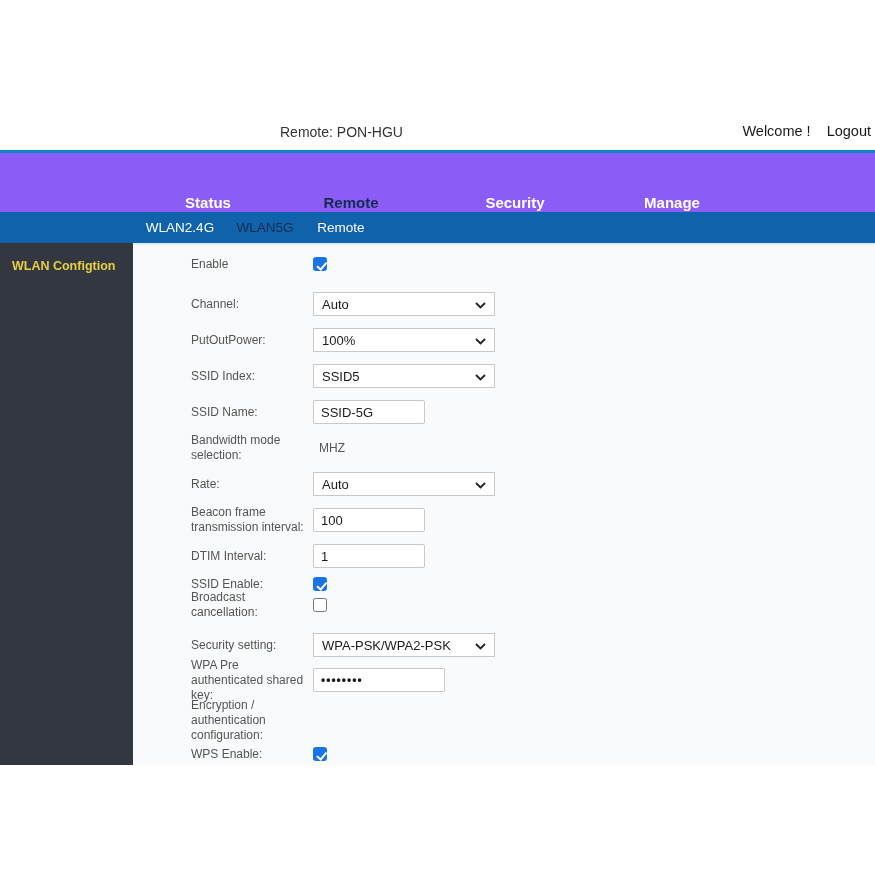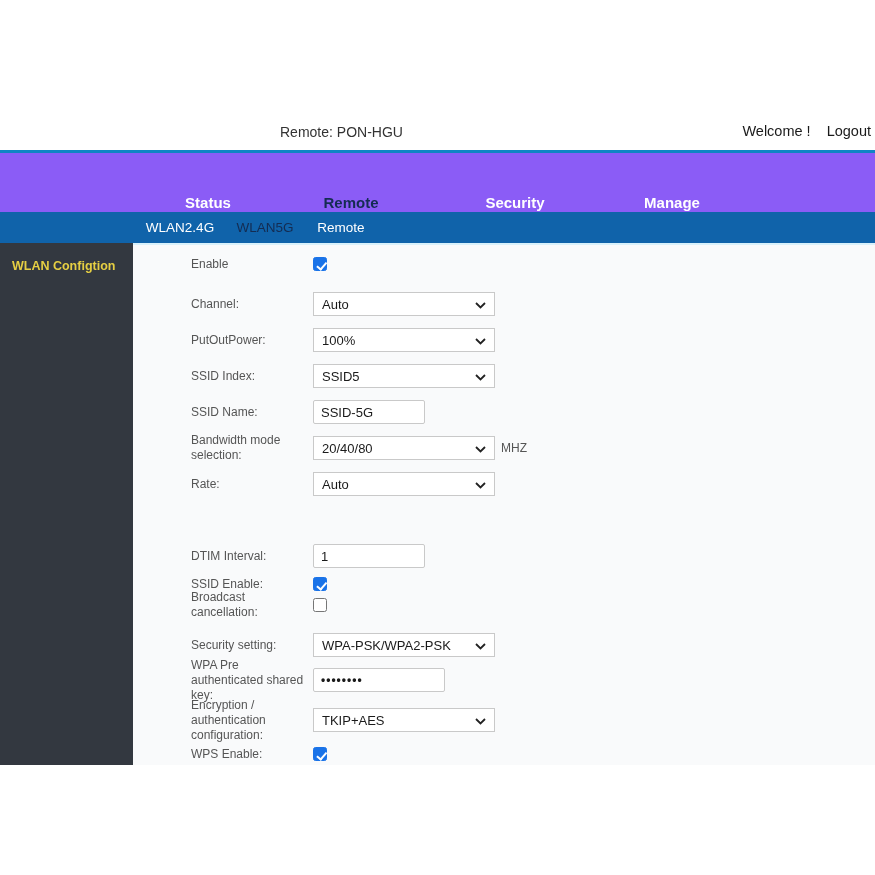--- a/index.html
+++ b/index.html
@@ -153,42 +153,44 @@
       <div class="ctl">
           <div class="tinput">
             <span>SSID-5G</span>
           </div>
         </div>
     </div>
 
     <div class="row r5">
       <div class="lbl">Bandwidth mode selection:</div>
       <div class="ctl">
-        <div class="select">
-          <span>20/40/80</span>
-          <svg class="chev" width="11" height="7" viewBox="0 0 11 7">
-              <polyline points="1,1 5.5,5.5 10,1" fill="none" stroke="#222" stroke-width="1.8"></polyline>
-            </svg>
-        </div>
         <span class="suffix">MHZ</span>
       </div>
     </div>
 
     <div class="row r6">
       <div class="lbl">Rate:</div>
       <div class="ctl">
         <div class="select">
           <span>Auto</span>
           <svg class="chev" width="11" height="7" viewBox="0 0 11 7">
               <polyline points="1,1 5.5,5.5 10,1" fill="none" stroke="#222" stroke-width="1.8"></polyline>
             </svg>
         </div>
       </div>
     </div>
 
+    <div class="row r7">
+      <div class="lbl">Beacon frame transmission interval:</div>
+      <div class="ctl">
+          <div class="tinput">
+            <span>100</span>
+          </div>
+        </div>
+    </div>
 
     <div class="row r8">
       <div class="lbl">DTIM Interval:</div>
       <div class="ctl">
           <div class="tinput">
             <span>1</span>
           </div>
         </div>
     </div>
 
@@ -222,28 +224,20 @@
       <div class="lbl">WPA Pre authenticated shared key:</div>
       <div class="ctl">
           <div class="tinput pw">
             <span>••••••••</span>
           </div>
         </div>
     </div>
 
     <div class="row r13">
       <div class="lbl">Encryption / authentication configuration:</div>
-      <div class="ctl">
-        <div class="select">
-          <span>TKIP+AES</span>
-          <svg class="chev" width="11" height="7" viewBox="0 0 11 7">
-              <polyline points="1,1 5.5,5.5 10,1" fill="none" stroke="#222" stroke-width="1.8"></polyline>
-            </svg>
-        </div>
-      </div>
     </div>
 
     <div class="row r14">
       <div class="lbl">WPS Enable:</div>
       <div class="ctl">
           <div class="checkbox checked"></div>
         </div>
     </div>
 
   </section>

